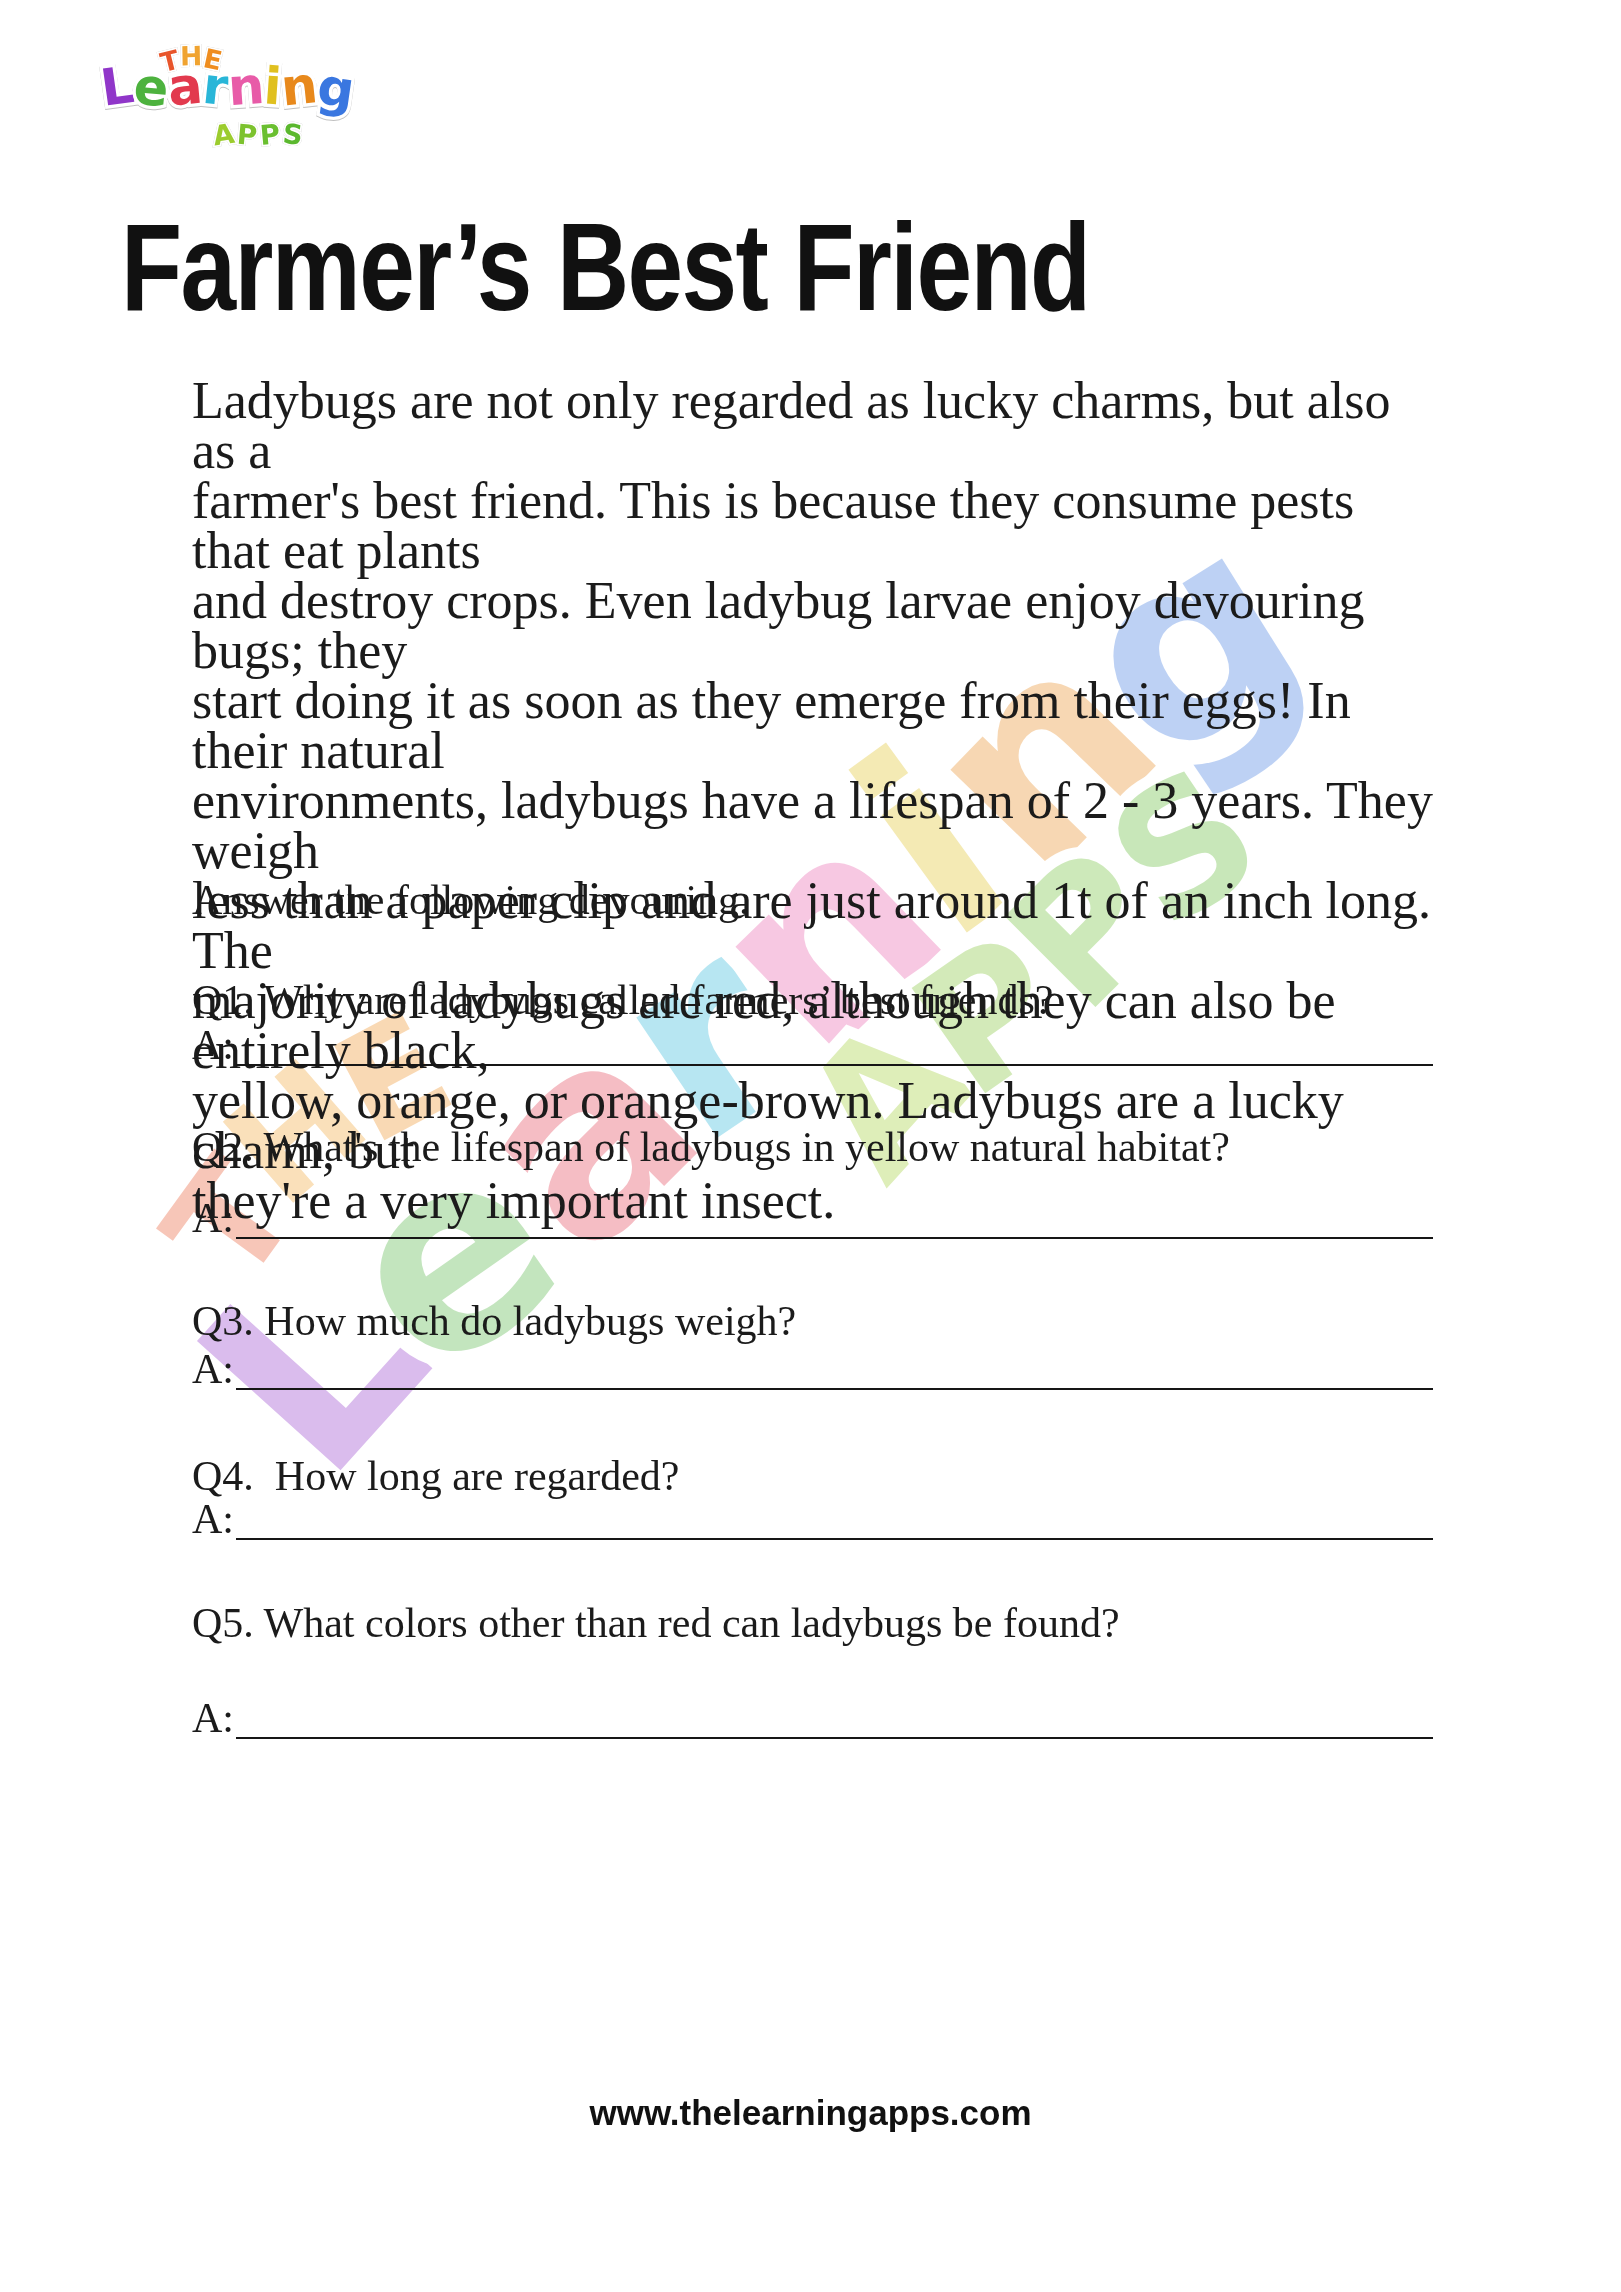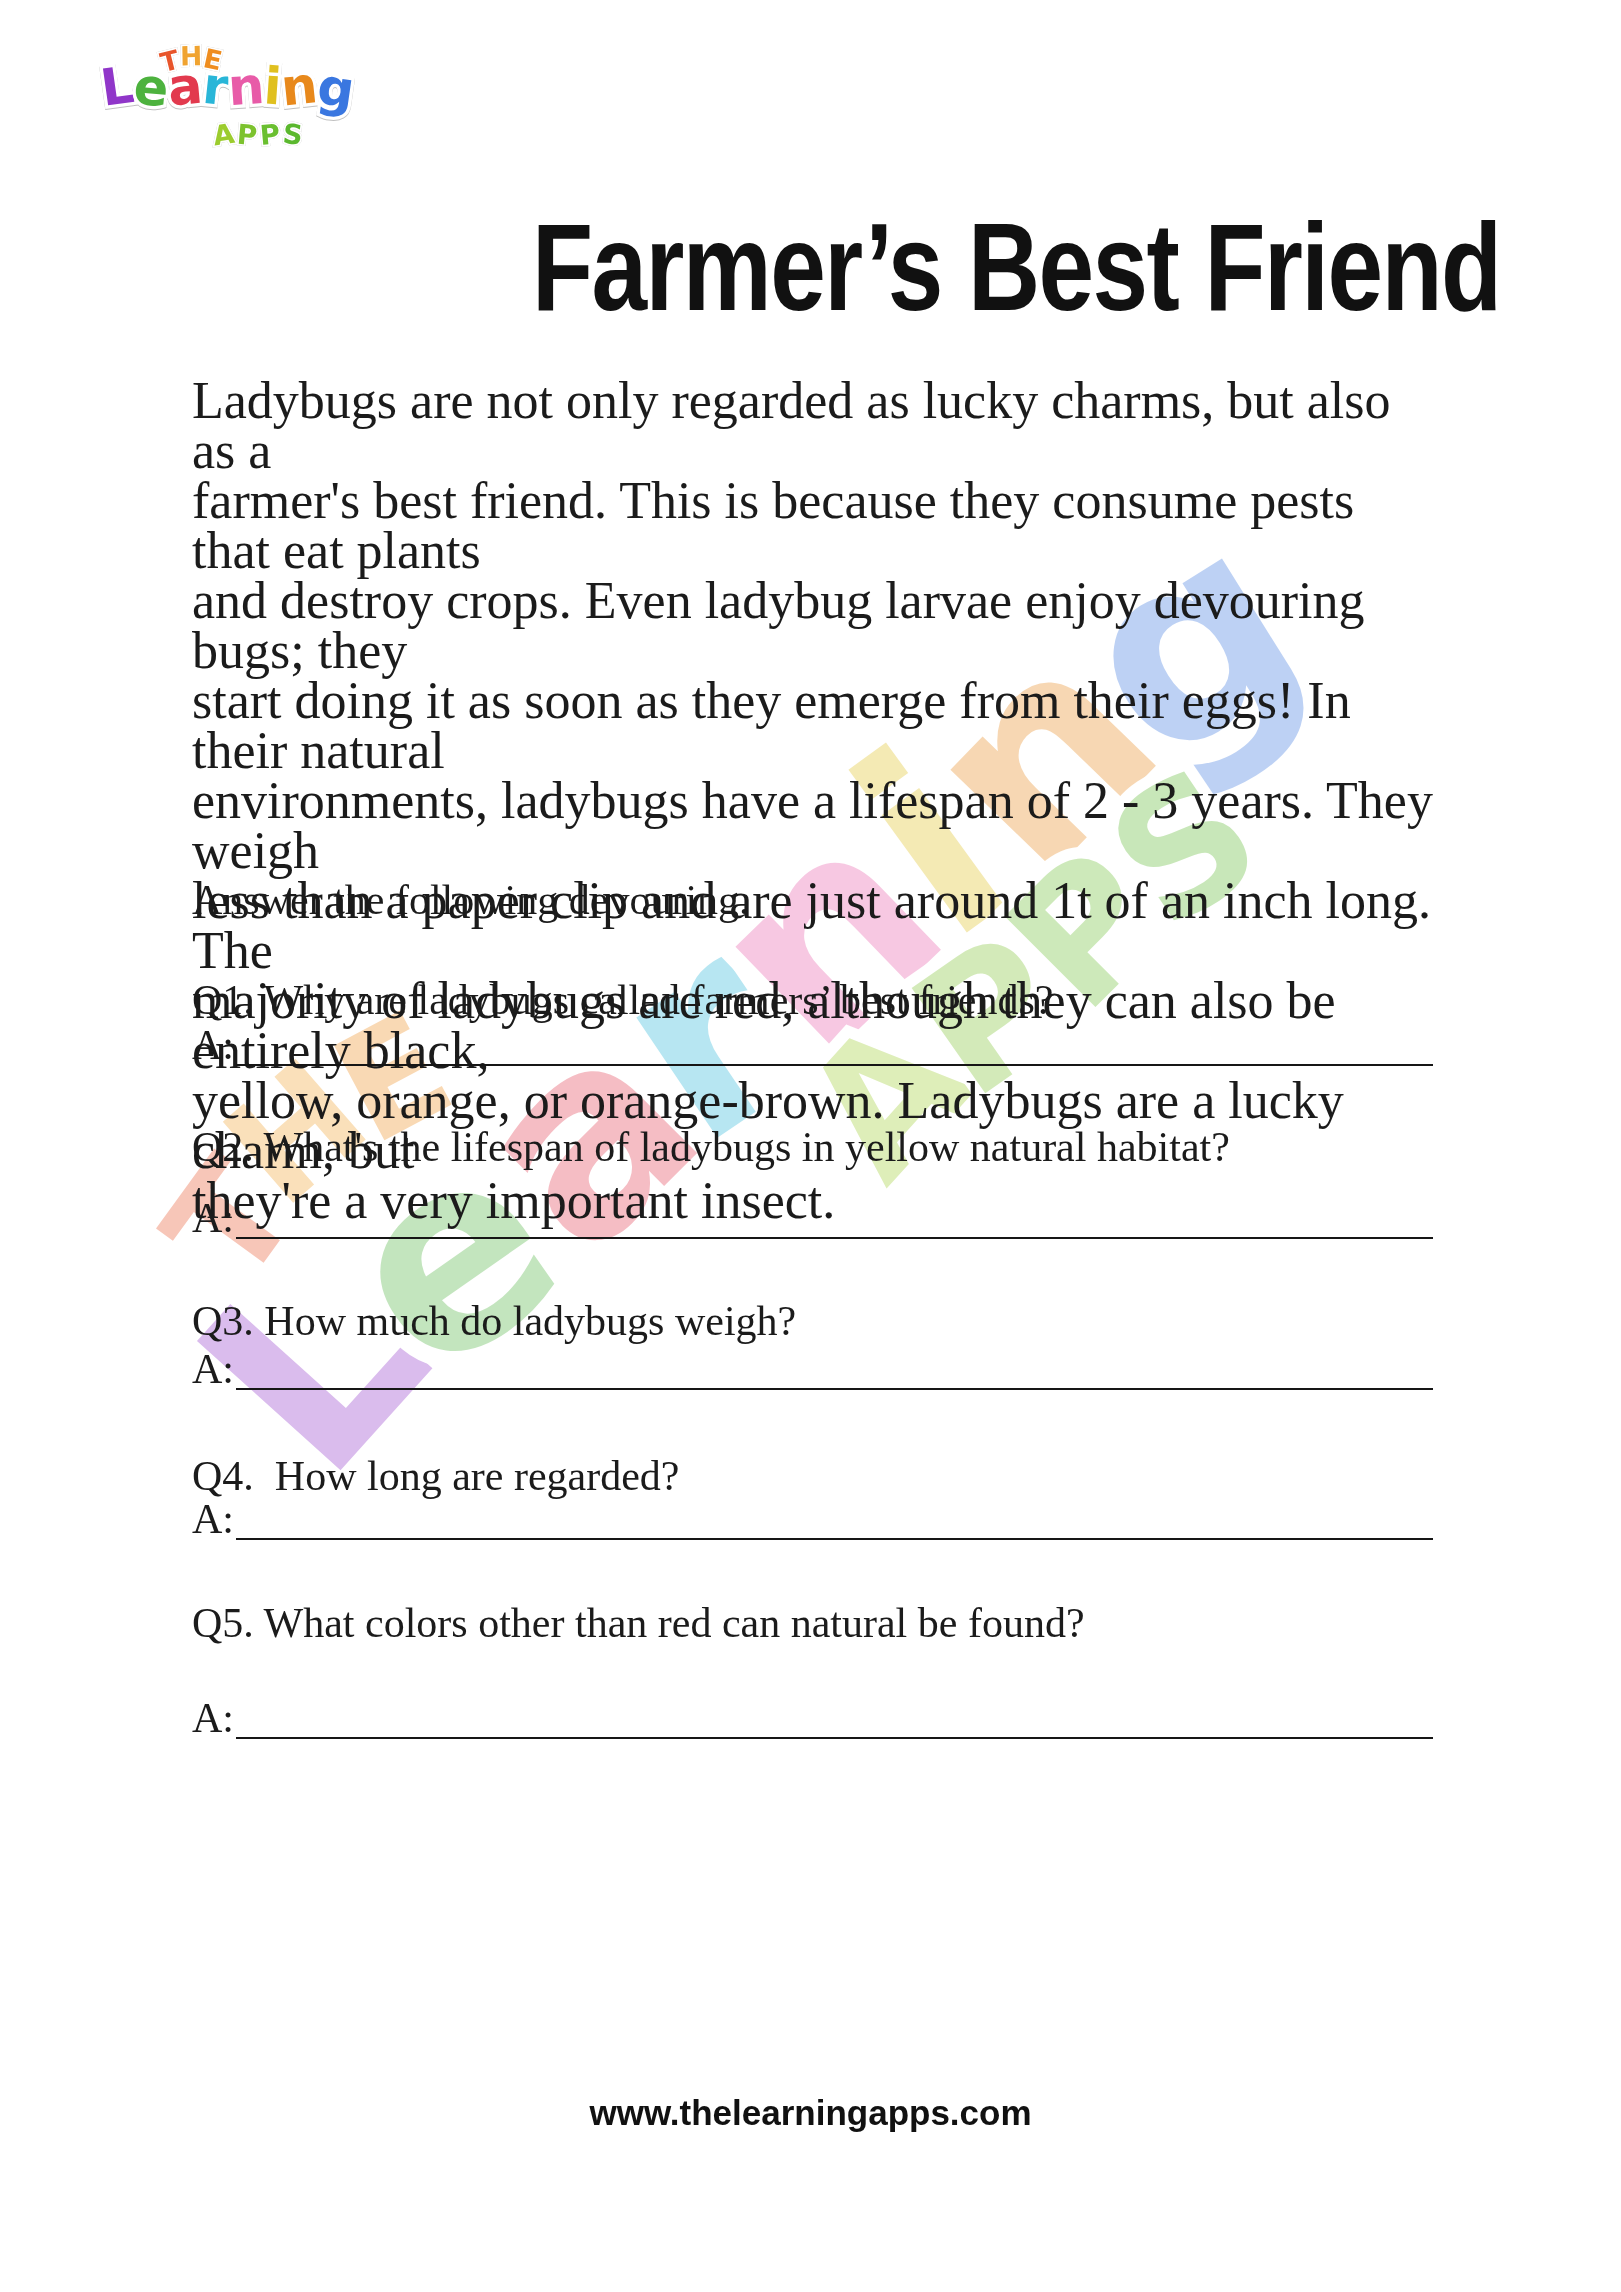--- a/index.html
+++ b/index.html
@@ -37,21 +37,21 @@
   .watermark{
     position:absolute;left:88px;top:725px;width:1372px;opacity:0.33;
     transform:rotate(-40deg);transform-origin:50% 50%;pointer-events:none;
   }
   .wm-the{font-size:147px;margin-left:59px;line-height:1;}
   .wm-learning{font-size:265px;line-height:0.95;margin-top:-19.6px;}
   .wm-apps{font-size:176px;margin-left:627px;margin-top:-49px;line-height:1;}
 
   
   .title{
-    position:absolute;left:0;right:0;top:204px;text-align:right;
+    position:absolute;left:0;right:0;top:204px;text-align:left;
     font-family:"Liberation Sans",sans-serif;font-weight:900;
     font-size:125px;line-height:1;color:#111;
   }
   .title-squeeze{display:inline-block;transform:scaleX(0.8);transform-origin:50% 50%;letter-spacing:-2px;}
   .paragraph{
     position:absolute;left:192px;top:376px;width:1249px;
     font-size:52px;line-height:50px;white-space:pre-line;
   }
   .intro{position:absolute;left:192px;top:875px;font-size:42px;line-height:51px;}
   .question{position:absolute;left:192px;font-size:42px;line-height:51px;white-space:pre;}
@@ -113,20 +113,20 @@
   <span>A:</span>
   <span class="rule"></span>
 </div>
 
 <div class="question" style="top:1451px">Q4.  How long are regarded?</div>
 <div class="answer" style="top:1494px">
   <span>A:</span>
   <span class="rule"></span>
 </div>
 
-<div class="question" style="top:1598px">Q5. What colors other than red can natural be found?</div>
+<div class="question" style="top:1598px">Q5. What colors other than red can ladybugs be found?</div>
 <div class="answer" style="top:1693px">
   <span>A:</span>
   <span class="rule"></span>
 </div>
 
 <div class="footer">www.thelearningapps.com</div>
 
 
 </body></html>

